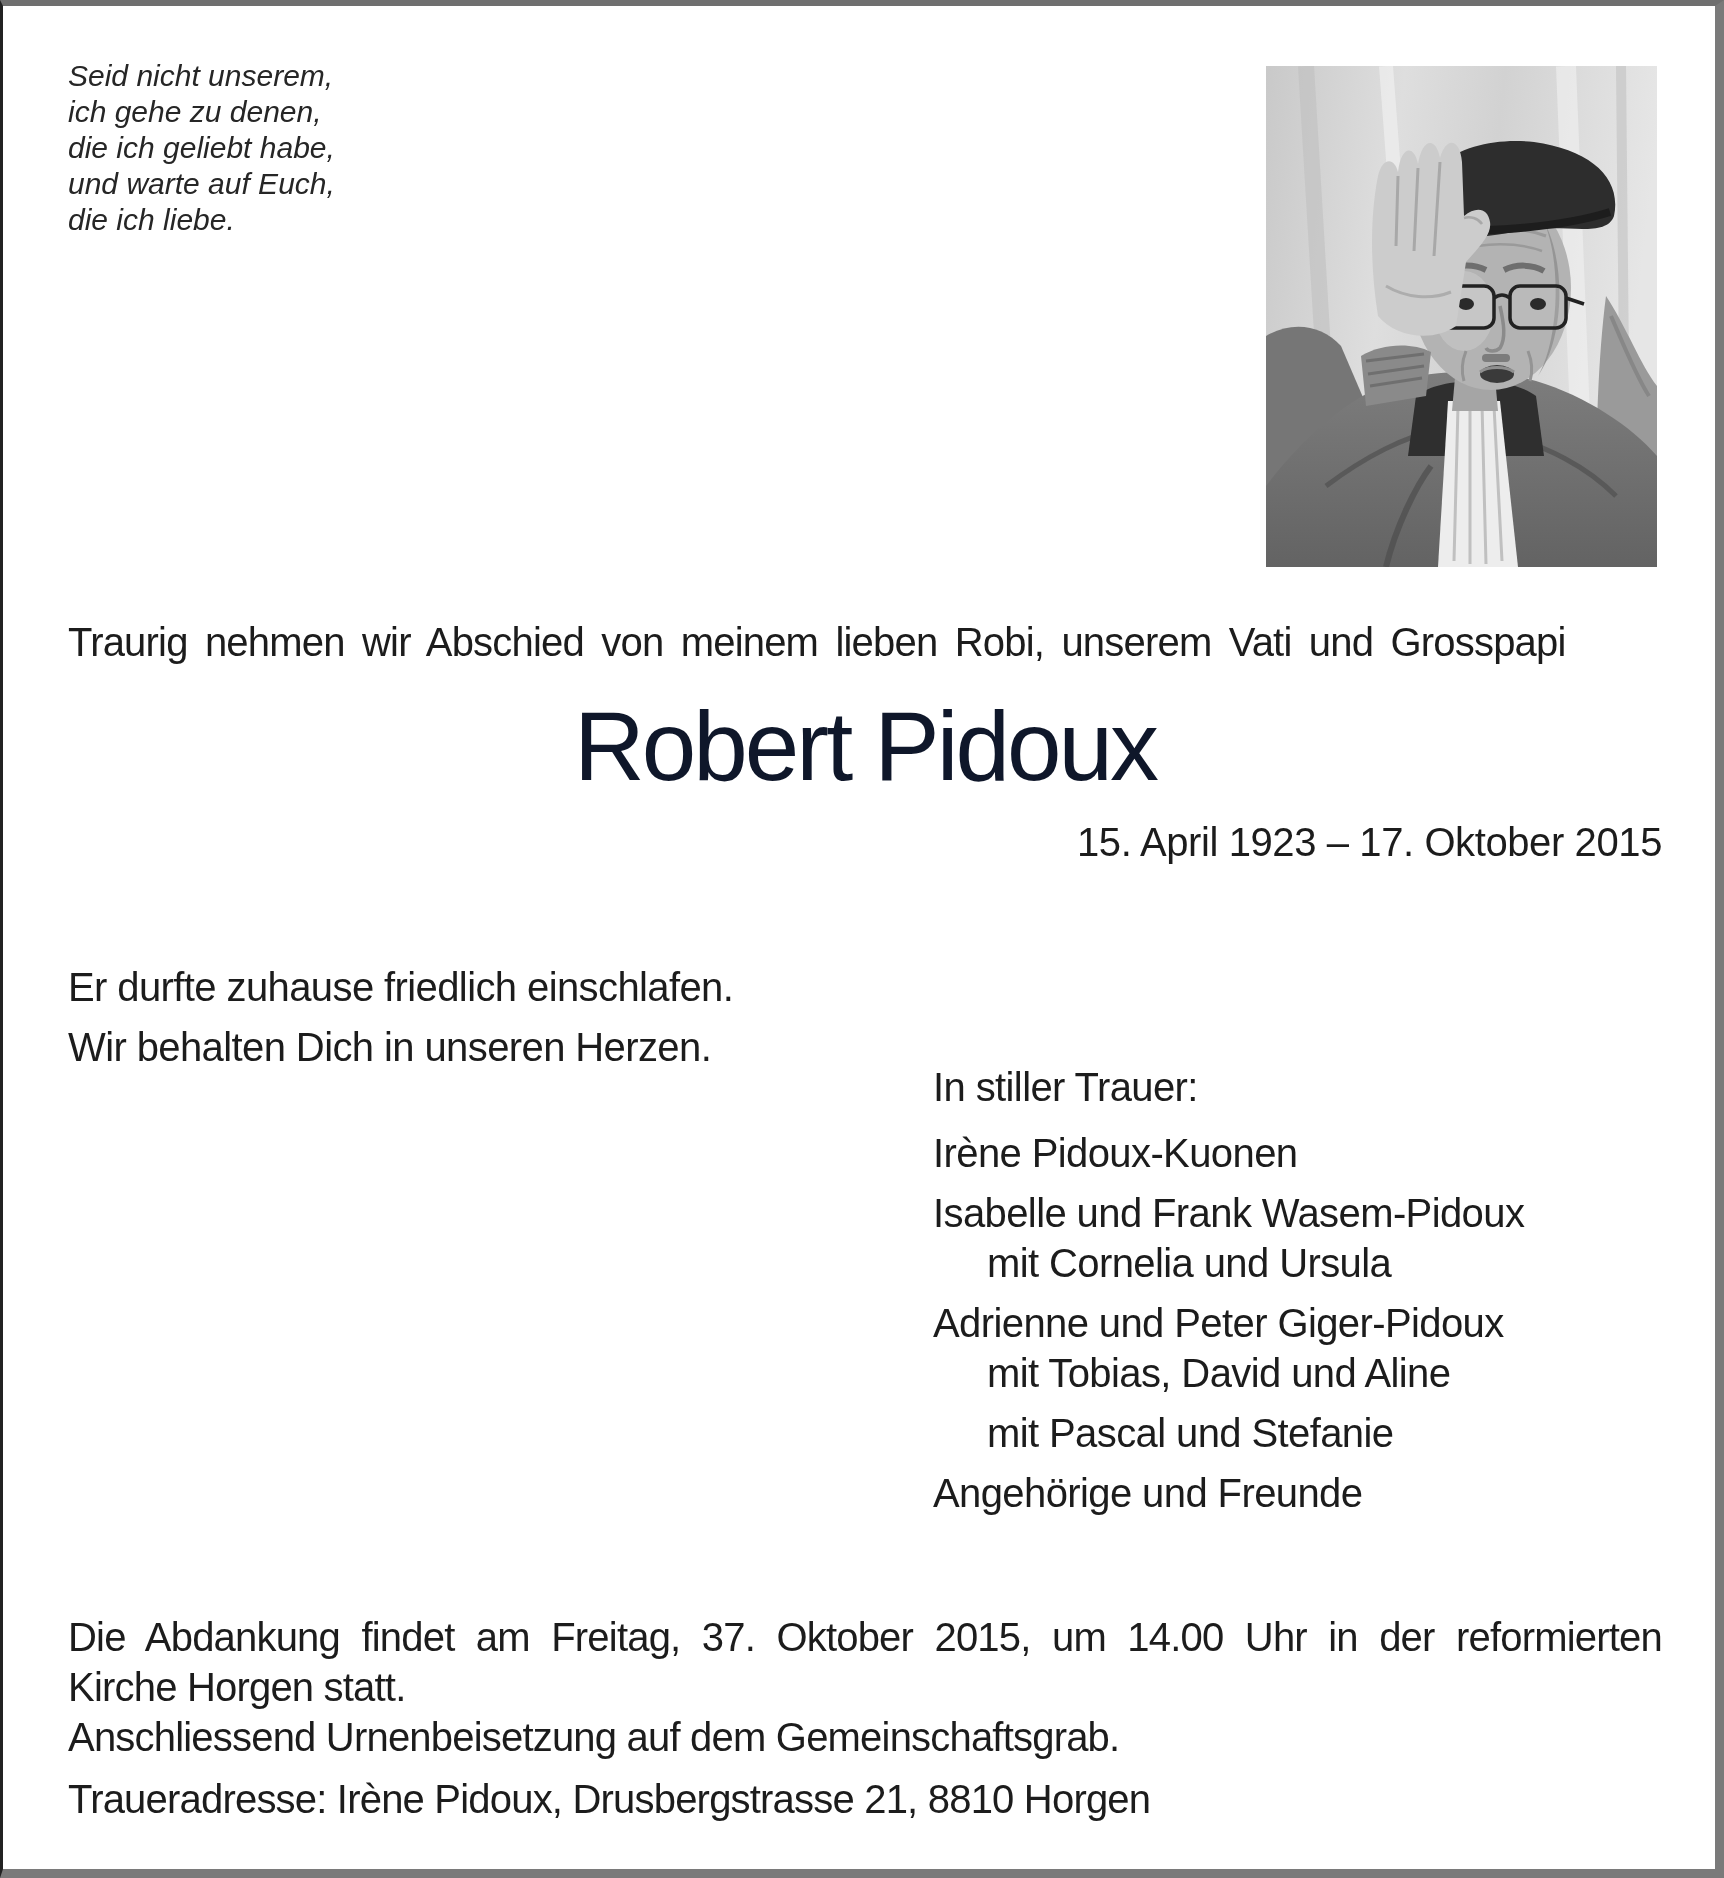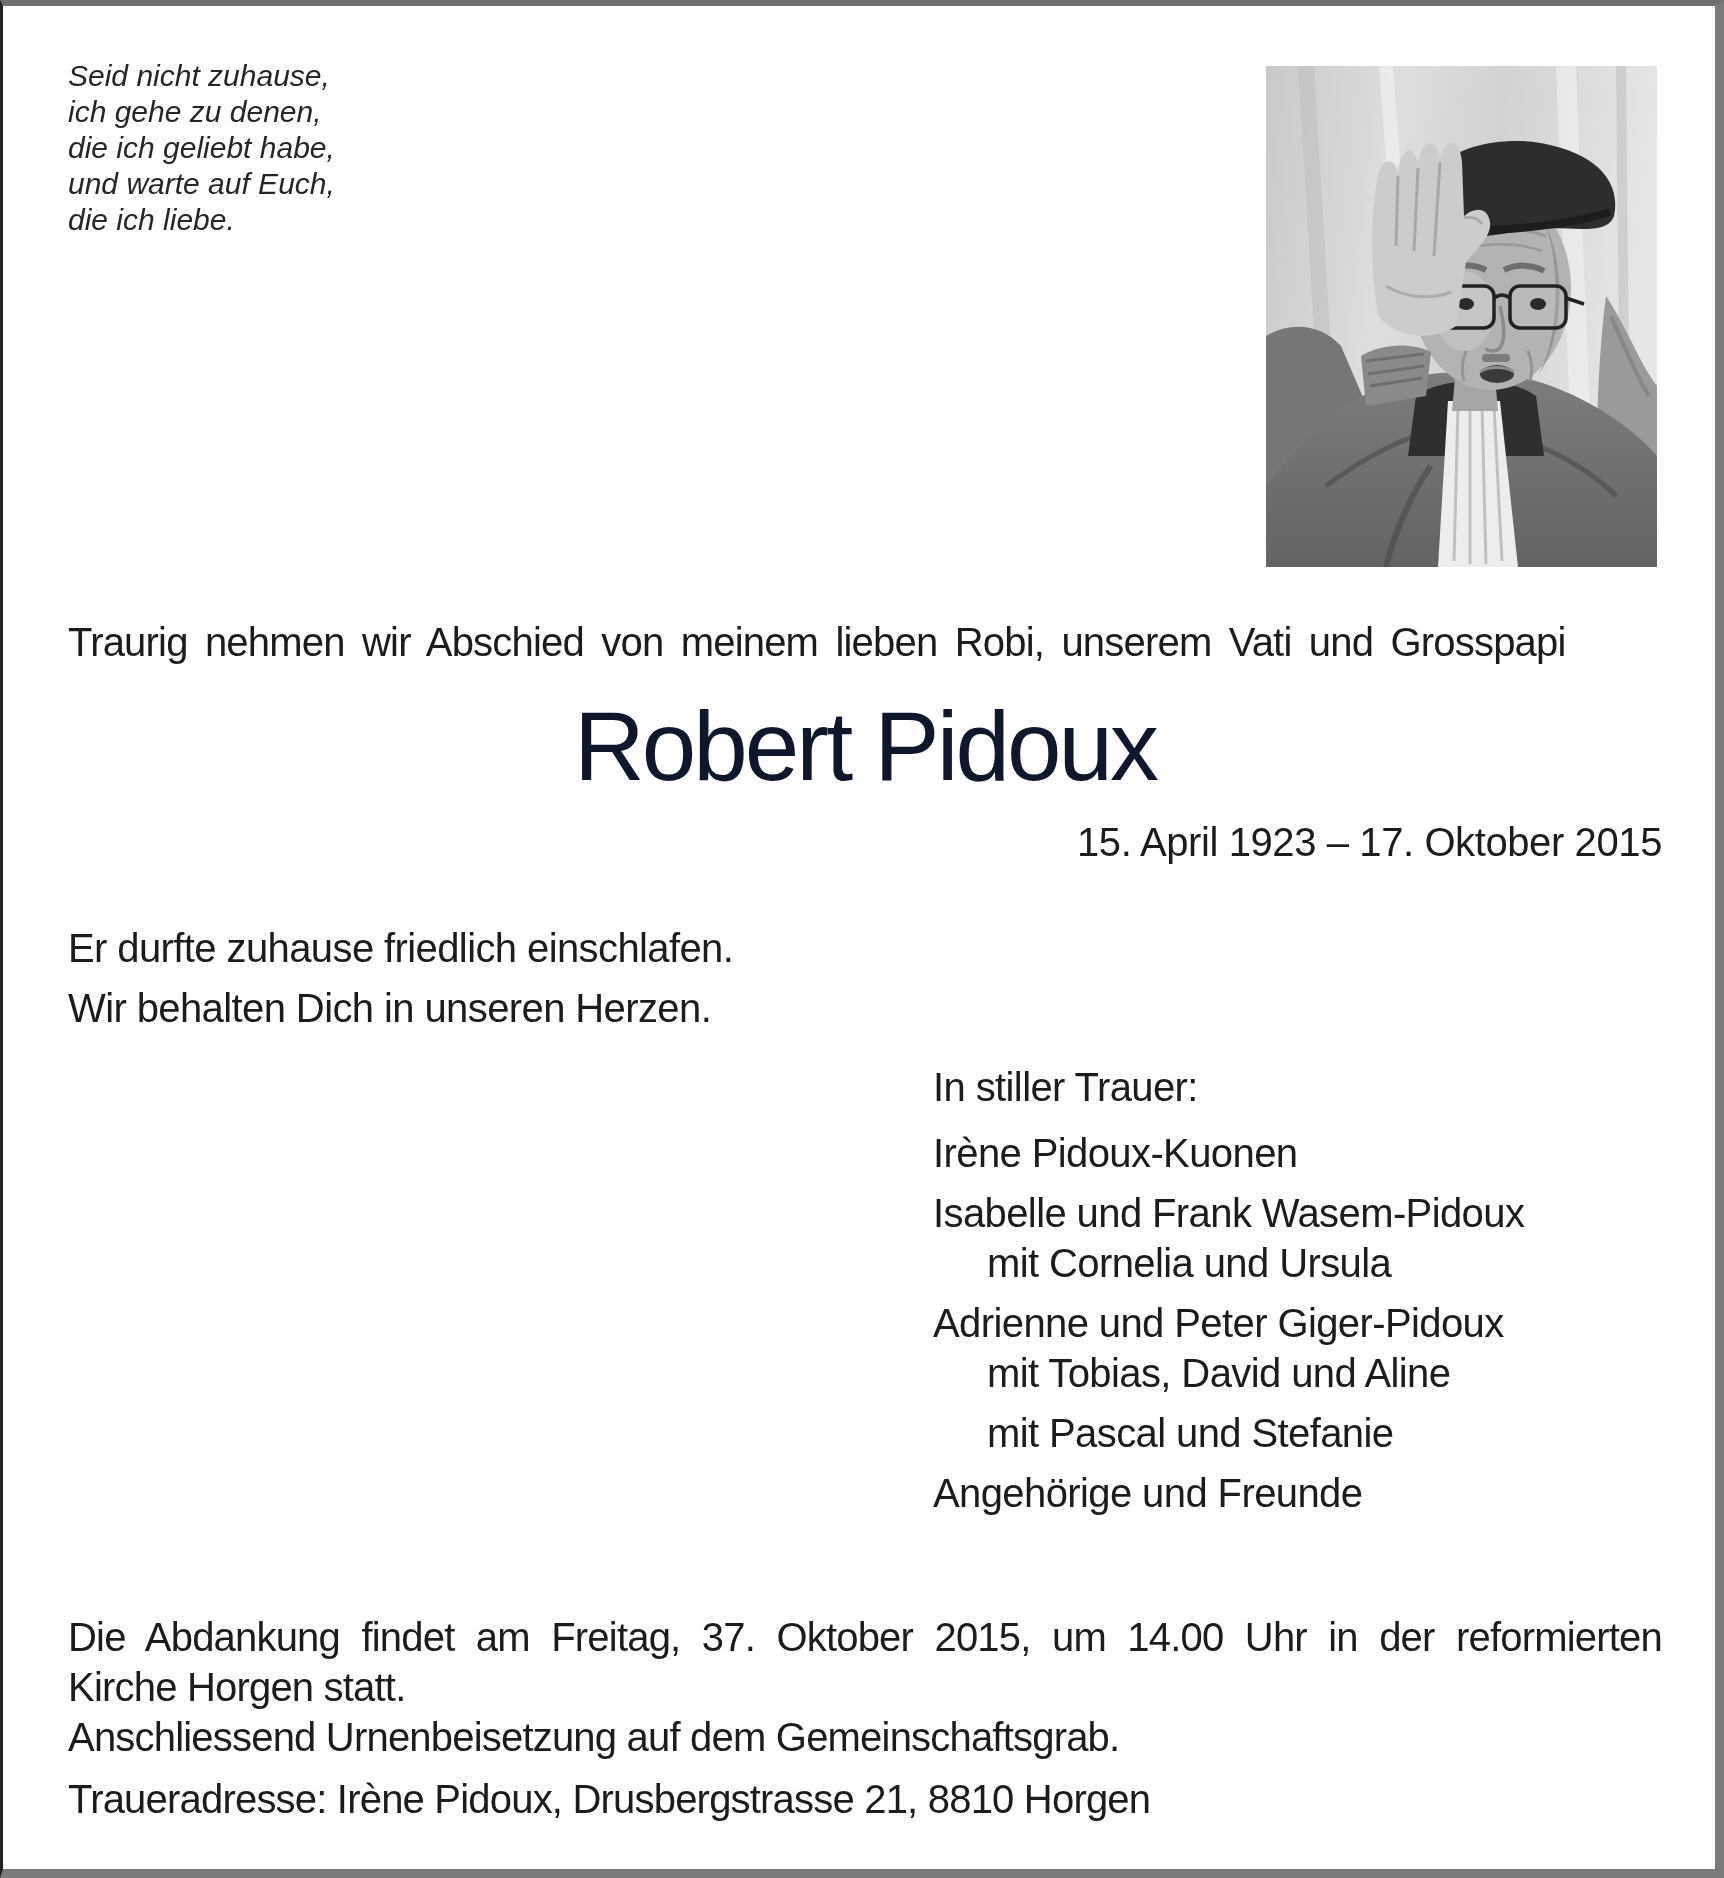--- a/index.html
+++ b/index.html
@@ -56,21 +56,21 @@
   .life-dates {
     position: absolute;
     left: 65px; top: 814px;
     width: 1594px;
     text-align: right;
     font-size: 40px;
     letter-spacing: -0.4px;
   }
   .message {
     position: absolute;
-    left: 65px; top: 912px;
+    left: 65px; top: 951px;
     font-size: 40px;
     line-height: 60px;
     letter-spacing: -0.6px;
   }
   .mourners {
     position: absolute;
     left: 930px; top: 1056px;
     font-size: 40px;
     line-height: 50px;
     letter-spacing: -0.6px;
@@ -92,21 +92,21 @@
     text-align-last: justify;
   }
   .funeral .address { margin-top: 12px; }
 </style>
 </head>
 <body>
 
 <div class="page">
 
   <div class="poem">
-    <div>Seid nicht zuhause,</div>
+    <div>Seid nicht unserem,</div>
     <div>ich gehe zu denen,</div>
     <div>die ich geliebt habe,</div>
     <div>und warte auf Euch,</div>
     <div>die ich liebe.</div>
   </div>
 
   <div class="photo">
     <svg viewBox="0 0 391 501" preserveAspectRatio="none">
       <defs>
         <linearGradient id="bgGrad" x1="0" y1="0" x2="1" y2="0.15">

